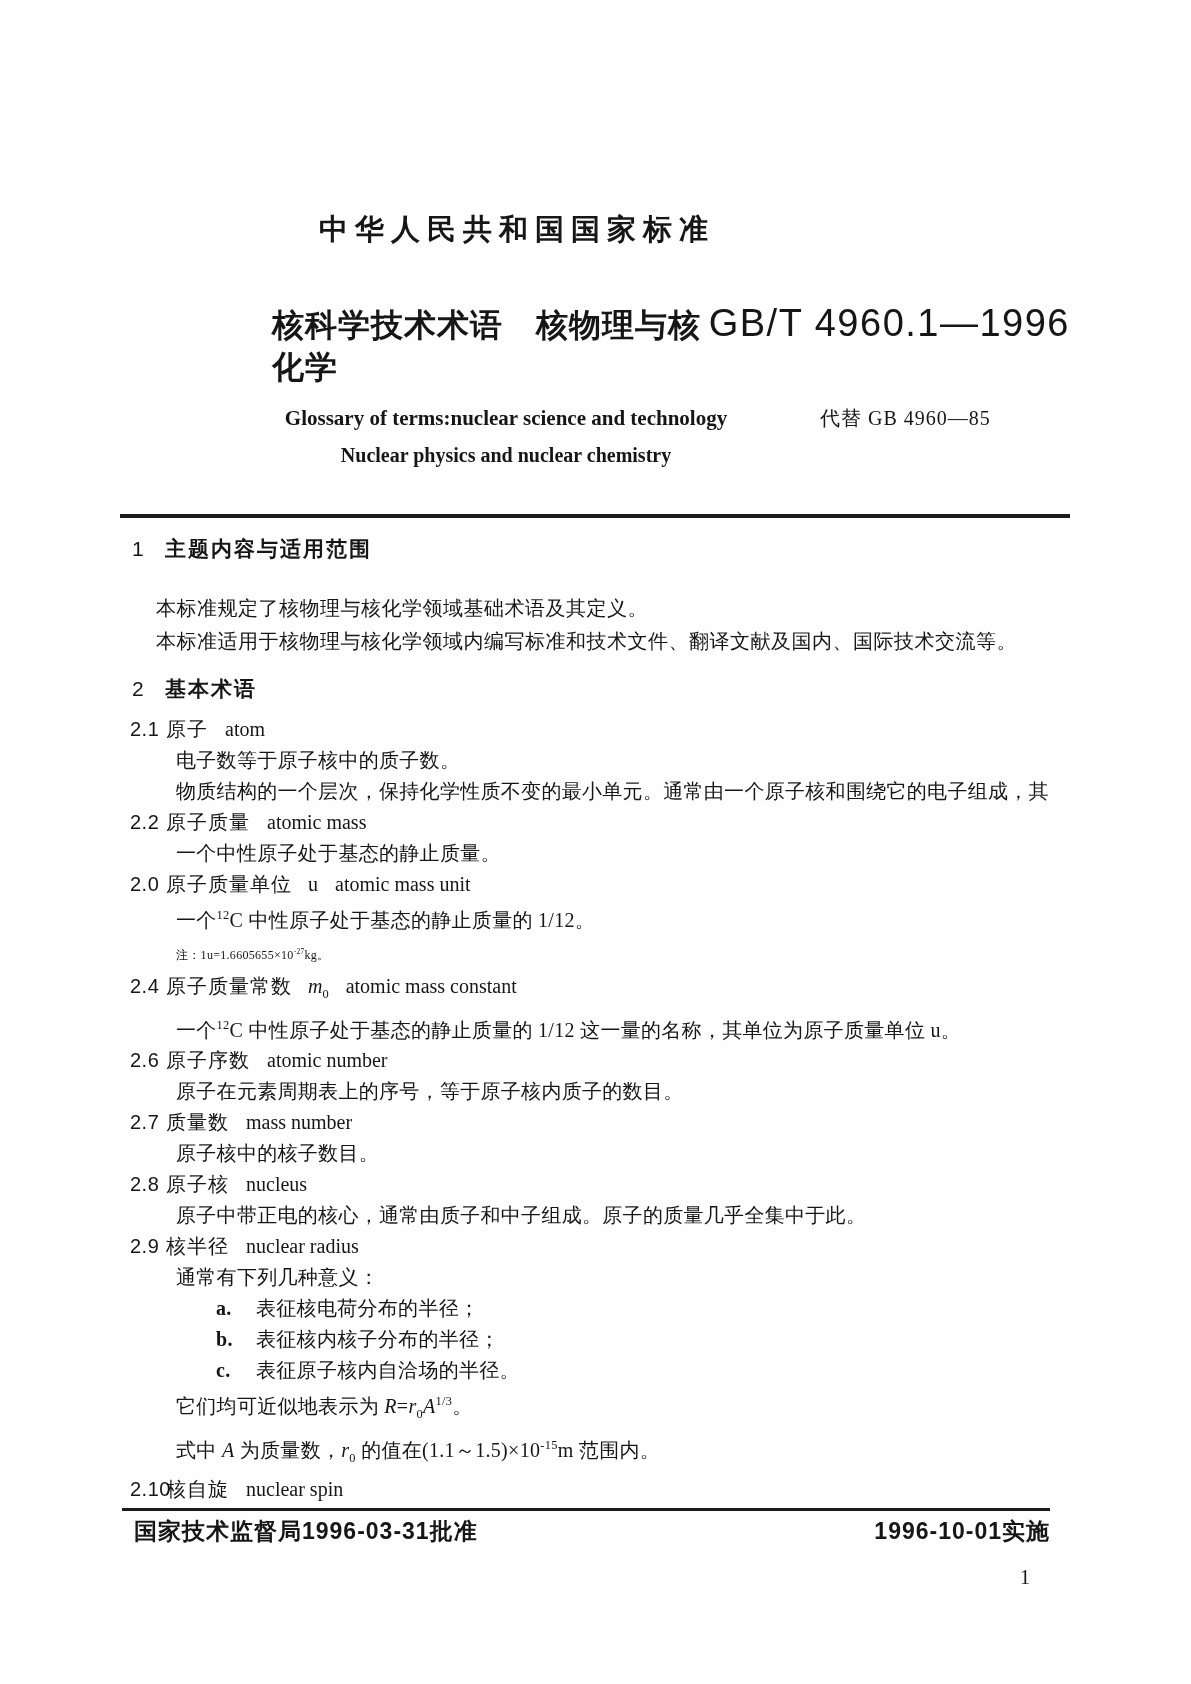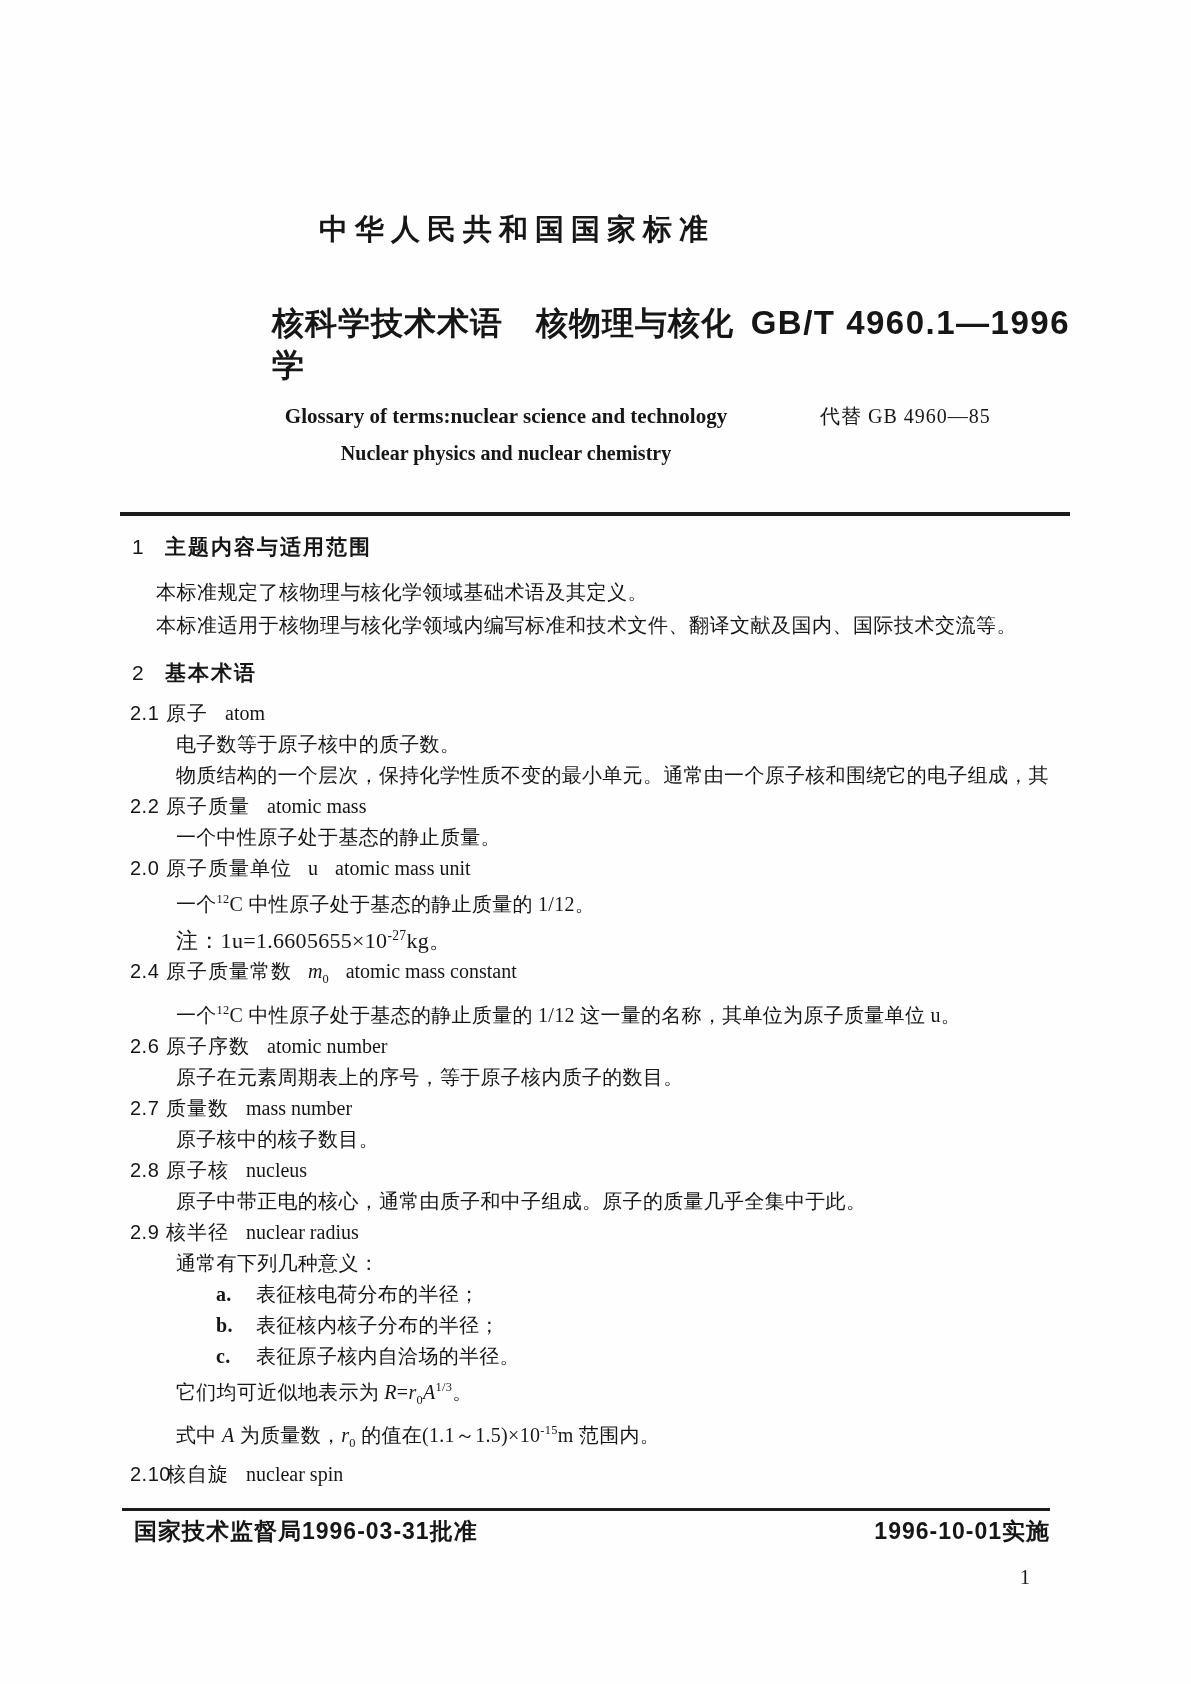--- a/index.html
+++ b/index.html
@@ -22,21 +22,21 @@
   }
   .title-row { display:flex; align-items:baseline; margin-top:56px; line-height:42px; }
   .title-cn {
     margin-left:152px;
     font-family:"Liberation Sans","DejaVu Sans",sans-serif;
     font-weight:700; font-size:32px; letter-spacing:1px;
   }
   .title-code {
     margin-left:auto;
     font-family:"Liberation Sans","DejaVu Sans",sans-serif;
-    font-weight:700; font-size:33px; letter-spacing:1.5px;
+    font-weight:400; font-size:38px; letter-spacing:1.5px;
     white-space:nowrap;
   }
   .subtitle-row { position:relative; margin-top:12px; }
   .title-en {
     width:580px; margin-left:96px; text-align:center;
     font-weight:700; font-size:21px; line-height:37px;
   }
   .title-en .en2 { font-size:20px; }
   .replaces {
     position:absolute; left:700px; top:0;
@@ -48,35 +48,35 @@
   .sec-heading {
     display:flex; margin-top:16px; line-height:30px;
     font-family:"Liberation Sans","DejaVu Sans",sans-serif;
     font-weight:700; font-size:21px; letter-spacing:2px;
   }
   .sec-heading .sec-num {
     flex:none; width:45px; padding-left:12px;
     font-weight:400; letter-spacing:0;
   }
   .sec2 { margin-top:16px; }
-  #sec1-paras { margin-top:14px; }
+  #sec1-paras { margin-top:28px; }
   .para { padding-left:36px; font-size:20px; line-height:33px; letter-spacing:0.5px; }
   
   #terms { margin-top:10px; }
   .term-head { display:flex; align-items:baseline; line-height:31px; font-size:20px; }
   .term-num {
     flex:none; width:46px; padding-left:10px;
     font-family:"Liberation Sans","DejaVu Sans",sans-serif;
     font-size:20px; letter-spacing:0.5px;
   }
   .t-cn { letter-spacing:1px; }
   .t-sym { margin-left:16px; }
   .t-en { margin-left:17px; }
   .t-def { padding-left:56px; line-height:31px; font-size:20px; letter-spacing:0.3px; }
-  .t-note { padding-left:56px; line-height:31px; font-size:22px; letter-spacing:0.3px; }
+  .t-note { padding-left:56px; line-height:31px; font-size:12px; letter-spacing:0.3px; }
   .t-item { display:flex; padding-left:96px; line-height:31px; font-size:20px; letter-spacing:0.3px; }
   .t-item-label { flex:none; width:40px; font-weight:700; }
   sup,sub { font-size:0.62em; }
   
   .footer-rule { position:absolute; left:122px; top:1508px; width:928px; height:3px; background:#1c1c1c; }
   .footer-row {
     position:absolute; left:120px; top:1514px; width:950px;
     display:flex; align-items:baseline;
     font-family:"Liberation Sans","DejaVu Sans",sans-serif;
     font-weight:700; font-size:23px; letter-spacing:1px; line-height:34px;

